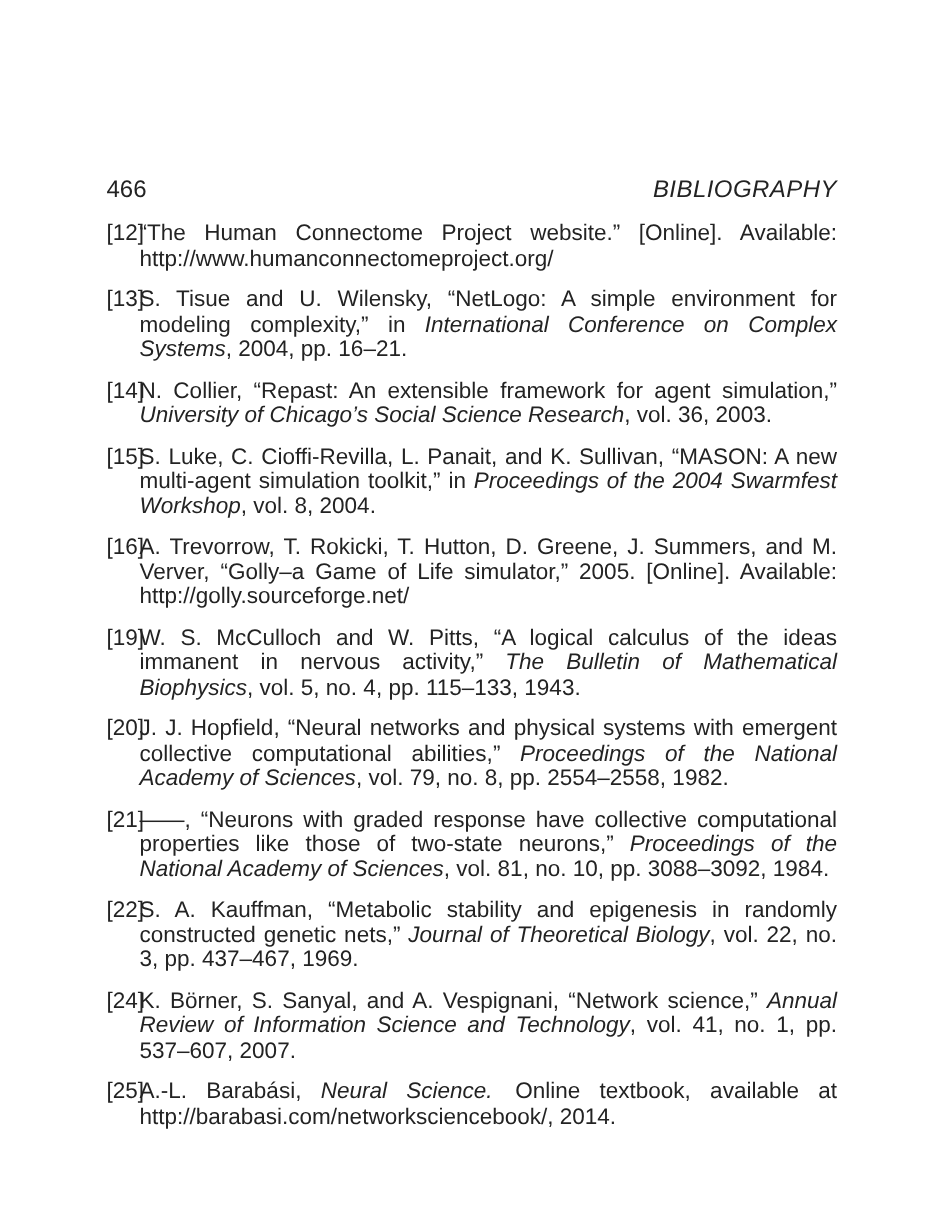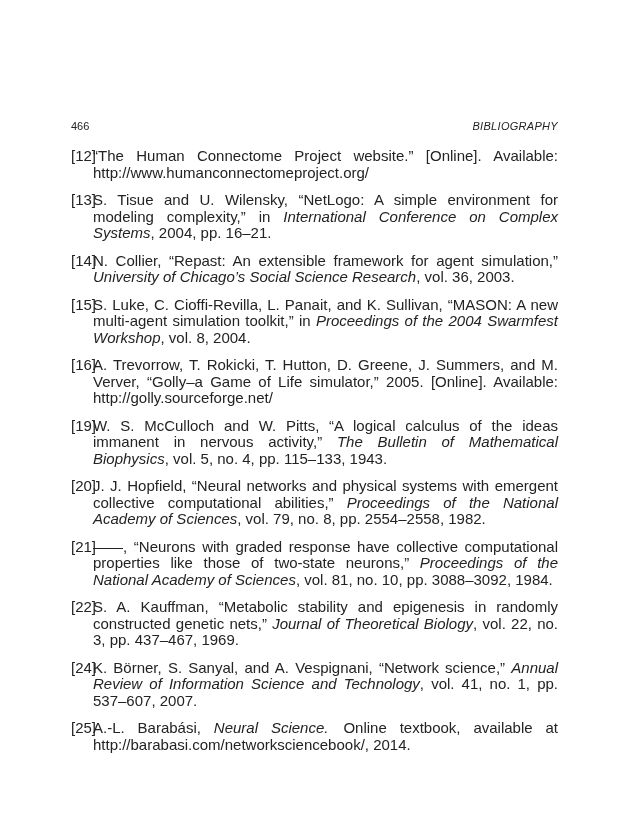--- a/index.html
+++ b/index.html
@@ -15,21 +15,21 @@
     box-sizing: border-box;
     padding: 72px 72px 0 71px;
     font-family: "Liberation Sans", "DejaVu Sans", sans-serif;
     color: #232323;
     overflow: hidden;
   }
   .running-header {
     display: flex;
     justify-content: space-between;
     align-items: baseline;
-    font-size: 11px;
+    font-size: 16px;
     line-height: 13px;
     margin-bottom: 15px;
   }
   .running-header .head-title {
     font-style: italic;
     letter-spacing: 0.3px;
     margin-top: 48px;
   }
   .ref-list {
     font-size: 15px;

